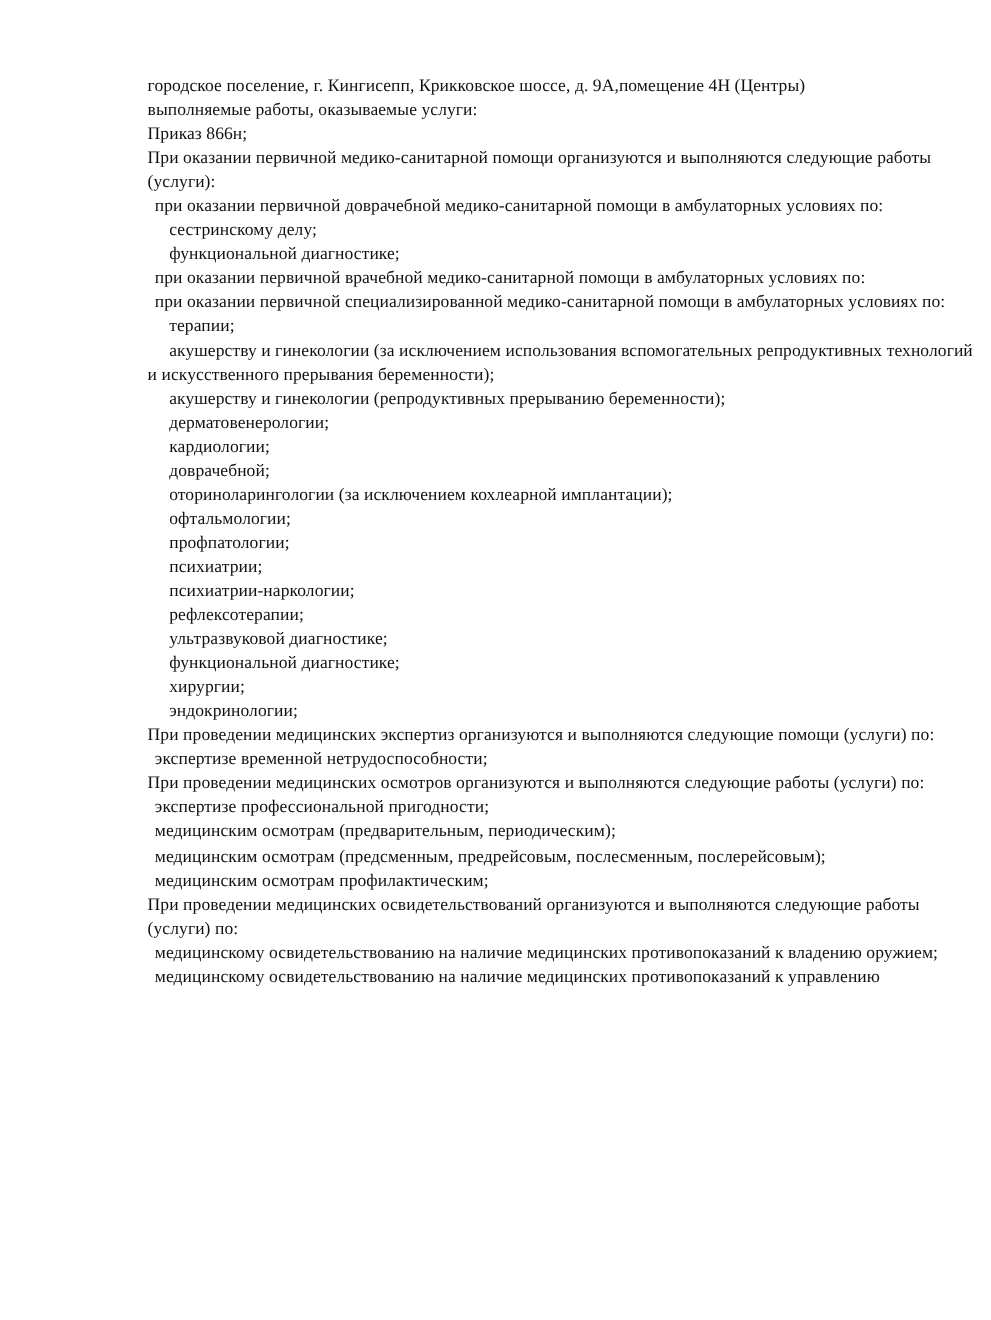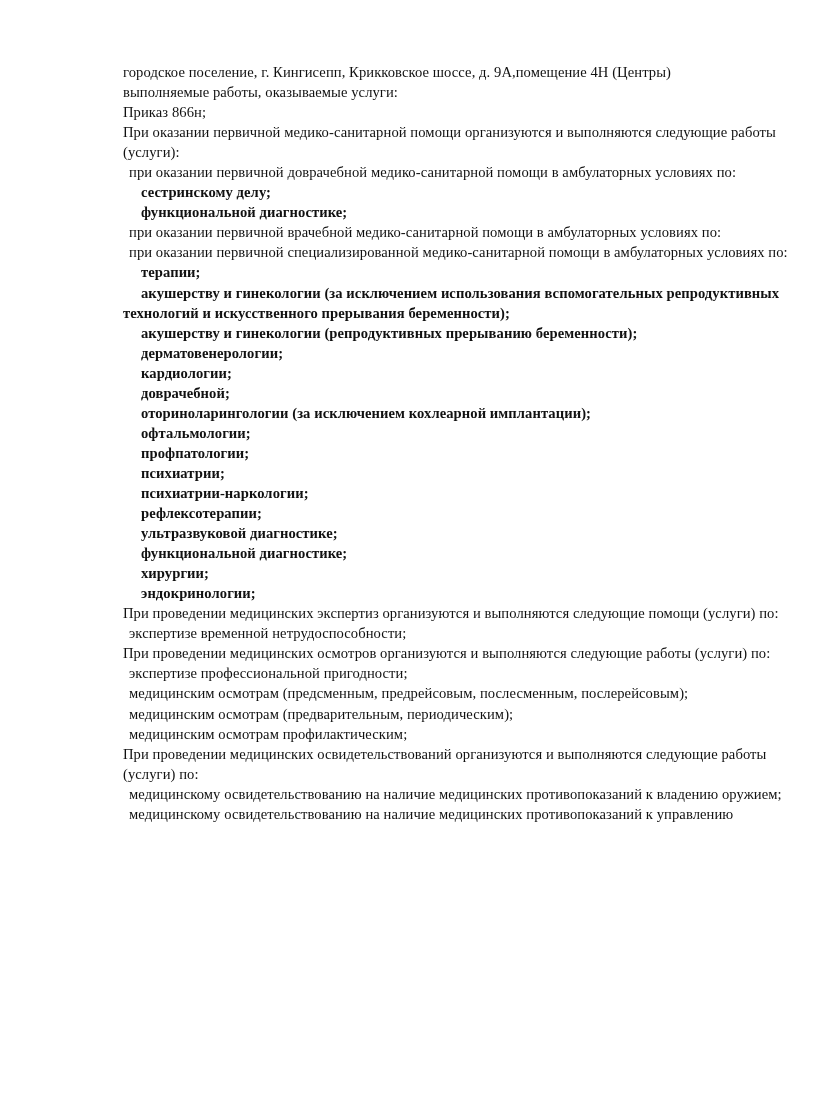--- a/index.html
+++ b/index.html
@@ -33,21 +33,21 @@
     line-height: 20.05px;
     text-align: left;
     margin: 0;
     white-space: pre-wrap;
     word-wrap: break-word;
     letter-spacing: 0.005em;
   }
   
   .lvl0 { text-indent: 0px; }
   .lvl1 { text-indent: 6px; }
-  .lvl2 { text-indent: 18px; font-weight: bold; }
+  .lvl2 { text-indent: 18px; }
 </style>
 </head>
 <body style="background: rgb(255, 255, 255); color: rgb(17, 17, 17);">
 
 <div id="page" style="background: rgb(255, 255, 255);">
   <div id="doc-body">
       <p class="para lvl0">городское поселение, г. Кингисепп, Крикковское шоссе, д. 9А,помещение 4Н (Центры)</p>
       <p class="para lvl0">выполняемые работы, оказываемые услуги:</p>
       <p class="para lvl0">Приказ 866н;</p>
       <p class="para lvl0">При оказании первичной медико-санитарной помощи организуются и выполняются следующие работы (услуги):</p>
@@ -69,20 +69,20 @@
       <p class="para lvl2">психиатрии-наркологии;</p>
       <p class="para lvl2">рефлексотерапии;</p>
       <p class="para lvl2">ультразвуковой диагностике;</p>
       <p class="para lvl2">функциональной диагностике;</p>
       <p class="para lvl2">хирургии;</p>
       <p class="para lvl2">эндокринологии;</p>
       <p class="para lvl0">При проведении медицинских экспертиз организуются и выполняются следующие помощи (услуги) по:</p>
       <p class="para lvl1">экспертизе временной нетрудоспособности;</p>
       <p class="para lvl0">При проведении медицинских осмотров организуются и выполняются следующие работы (услуги) по:</p>
       <p class="para lvl1">экспертизе профессиональной пригодности;</p>
+      <p class="para lvl1">медицинским осмотрам (предварительным, периодическим);</p>
       <p class="para lvl1">медицинским осмотрам (предсменным, предрейсовым, послесменным, послерейсовым);</p>
-      <p class="para lvl1">медицинским осмотрам (предварительным, периодическим);</p>
       <p class="para lvl1">медицинским осмотрам профилактическим;</p>
       <p class="para lvl0">При проведении медицинских освидетельствований организуются и выполняются следующие работы (услуги) по:</p>
       <p class="para lvl1">медицинскому освидетельствованию на наличие медицинских противопоказаний к владению оружием;</p>
       <p class="para lvl1">медицинскому освидетельствованию на наличие медицинских противопоказаний к управлению</p>
     </div>
 </div>
 
 </body></html>

